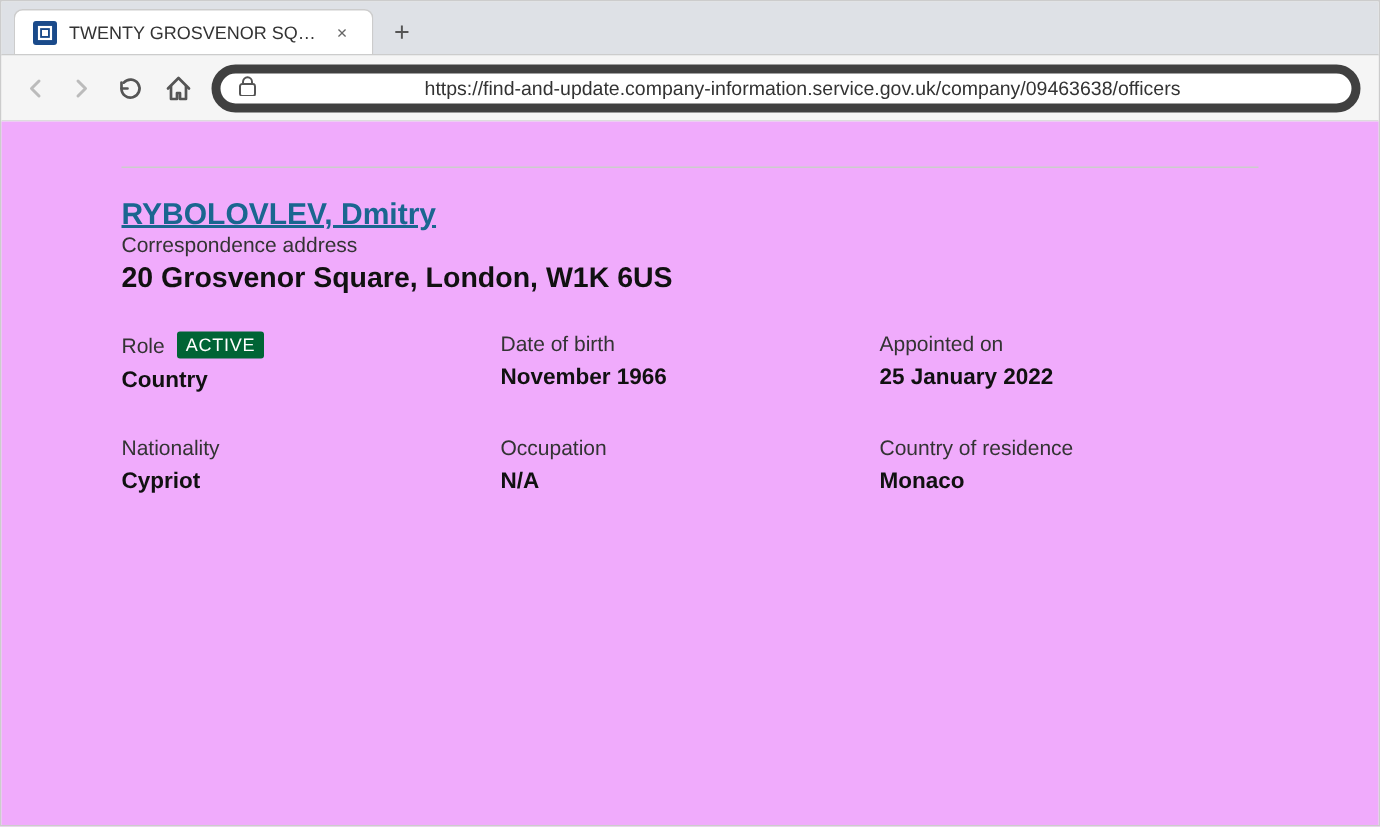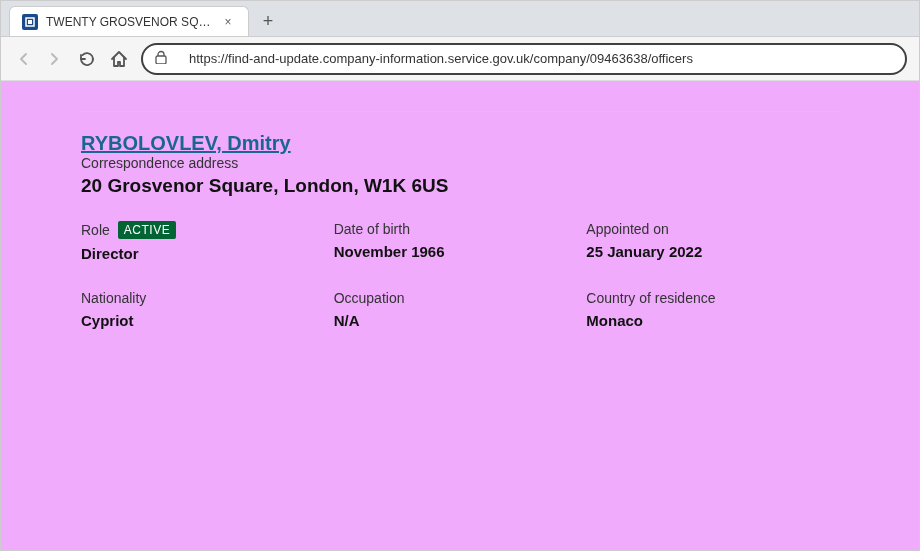--- a/index.html
+++ b/index.html
@@ -119,27 +119,28 @@
 
     .nav-btn.disabled {
       color: #bbb;
       cursor: default;
     }
 
     .address-bar-container {
       flex: 1;
       height: 32px;
       background: #fff;
-      border: 2px solid #404040;
+      border: 6px solid #404040;
       border-radius: 16px;
       display: flex;
       align-items: center;
       padding: 0 12px;
-      gap: 22px;
+      gap: 10px;
       margin: 0 4px;
+      text-align: center;
     }
 
     .lock-icon {
       font-size: 12px;
       color: #555;
     }
 
     .address-text {
       font-size: 13px;
       color: #333;
@@ -306,21 +307,21 @@
     <p class="correspondence-label">Correspondence address</p>
     <p class="correspondence-address">20 Grosvenor Square, London, W1K 6US</p>
 
     <div class="info-grid">
 
       <div class="info-cell">
         <div class="info-label">
           <span>Role</span>
           <span class="active-badge">ACTIVE</span>
         </div>
-        <span class="info-value">Director</span>
+        <span class="info-value">Country</span>
       </div>
 
       <div class="info-cell">
         <span class="info-label">Date of birth</span>
         <span class="info-value">November 1966</span>
       </div>
 
       <div class="info-cell">
         <span class="info-label">Appointed on</span>
         <span class="info-value">25 January 2022</span>

